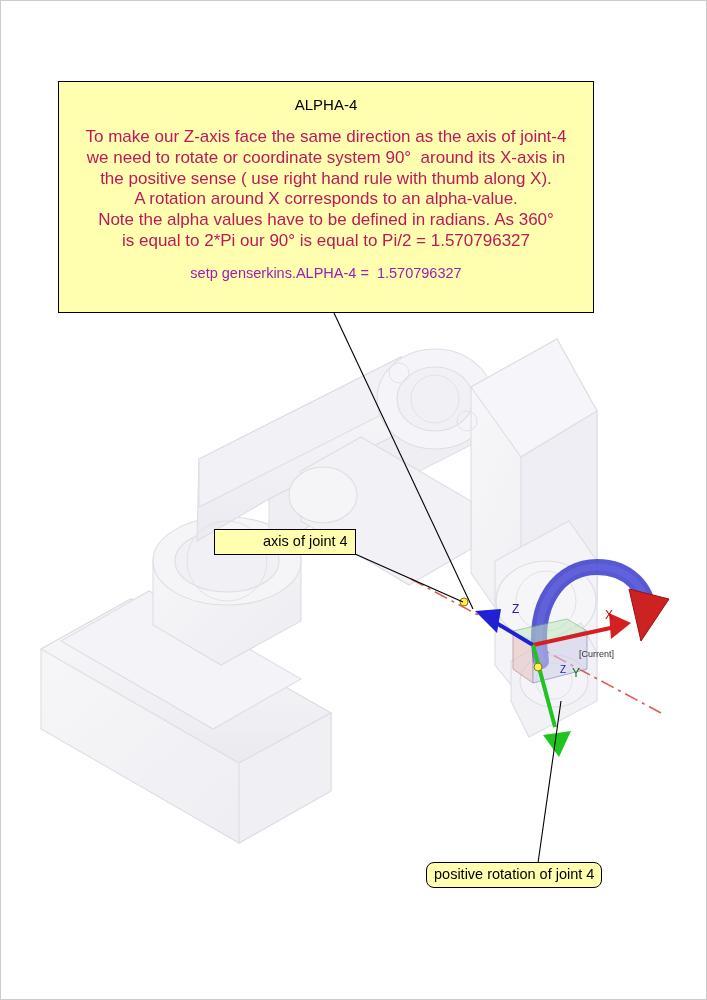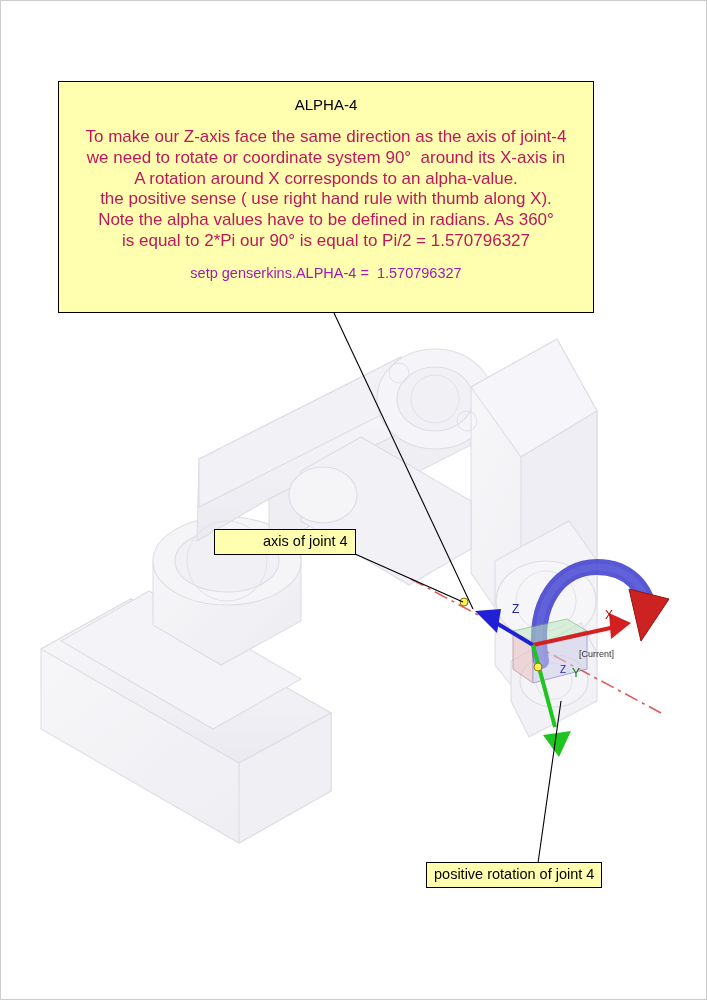--- a/index.html
+++ b/index.html
@@ -76,20 +76,21 @@
     line-height: 1.15;
   }
   #label-axis-joint4 {
     left: 213px;
     top: 528px;
     padding-left: 48px;
   }
   #label-positive-rotation {
     left: 425px;
     top: 861px;
+    border-radius: 8px;
   }
 
   
   .axis-letter {
     position: absolute;
     font-size: 12px;
     font-family: "Liberation Sans", sans-serif;
     color: #2222aa;
   }
   .axis-letter.x { color: #aa1111; }
@@ -202,22 +203,22 @@
   <div class="axis-letter z" style="left:511px; top:601px;">Z</div>
   <div class="axis-letter x" style="left:604px; top:607px;">X</div>
   <div class="axis-letter y" style="left:571px; top:665px;">Y</div>
   <div class="axis-letter z" style="left:559px; top:663px; font-size:10px;">Z</div>
   <div class="current-label" style="left:578px; top:648px;">[Current]</div>
 
   <div class="note-box" id="alpha-note">
     <div class="note-title">ALPHA-4</div>
     <div class="note-line">To make our Z-axis face the same direction as the axis of joint-4</div>
     <div class="note-line">we need to rotate or coordinate system 90°  around its X-axis in</div>
+    <div class="note-line">the positive sense ( use right hand rule with thumb along X).</div>
     <div class="note-line">A rotation around X corresponds to an alpha-value.</div>
-    <div class="note-line">the positive sense ( use right hand rule with thumb along X).</div>
     <div class="note-line">Note the alpha values have to be defined in radians. As 360°</div>
     <div class="note-line">is equal to 2*Pi our 90° is equal to Pi/2 = 1.570796327</div>
     <div class="note-gap"></div>
     <div class="note-setp">setp genserkins.ALPHA-4 =  1.570796327</div>
   </div>
 
   <div class="label-box" id="label-axis-joint4">axis of joint 4</div>
 
   <div class="label-box" id="label-positive-rotation">positive rotation of joint 4</div>
 

